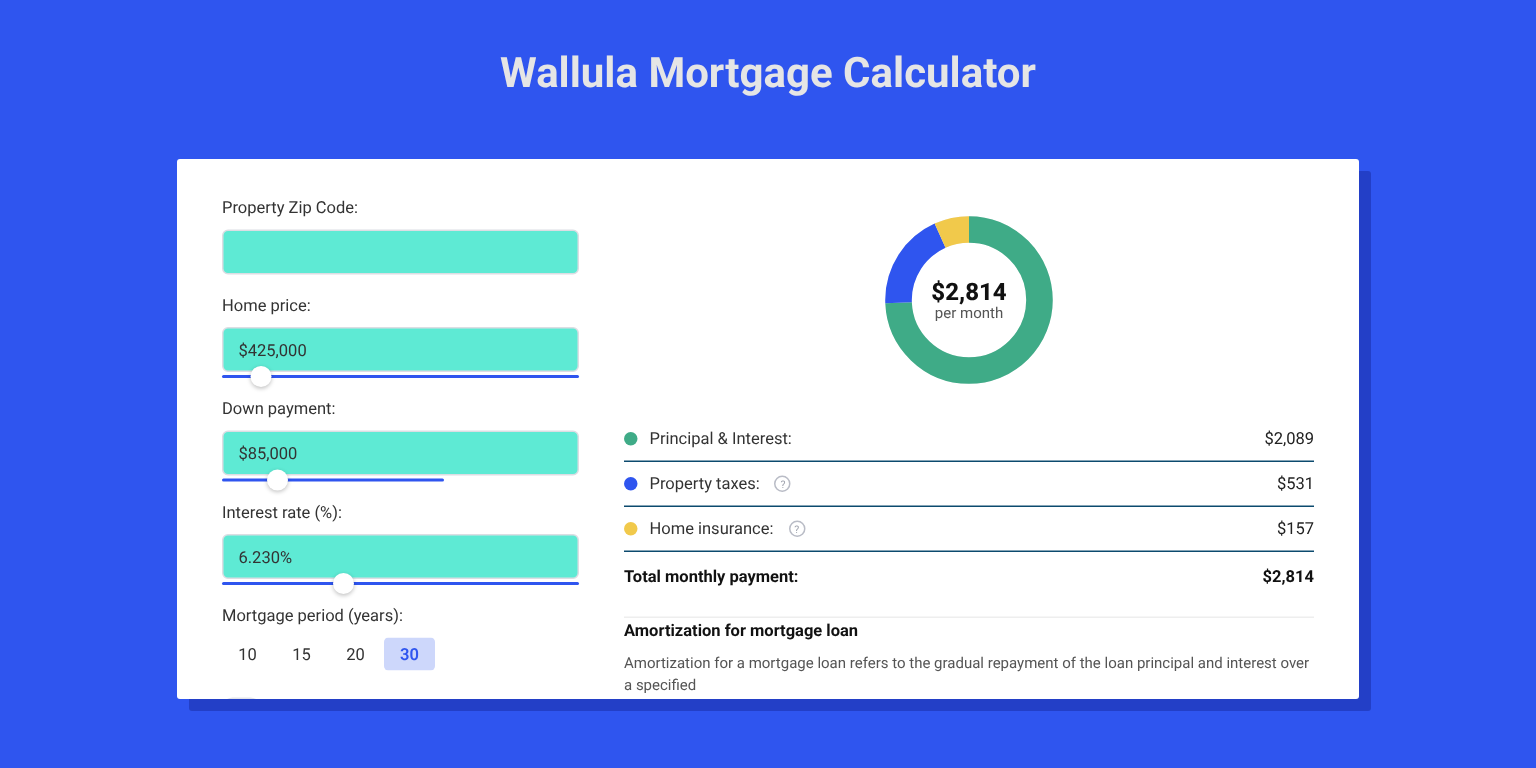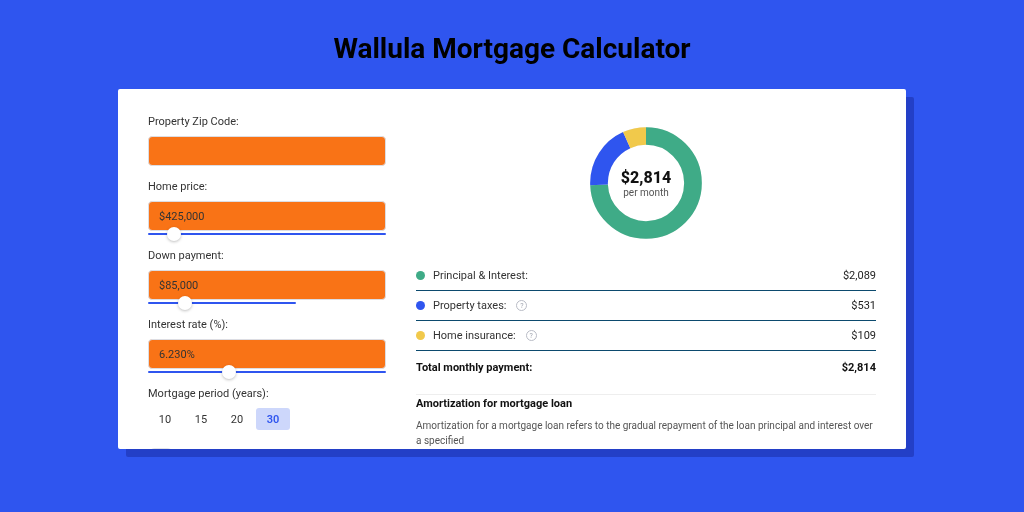--- a/index.html
+++ b/index.html
@@ -1,28 +1,28 @@
 <!DOCTYPE html>
 <html><head>
 <meta charset="utf-8">
 <style>
   * { margin: 0; padding: 0; box-sizing: border-box; font-family: -apple-system, BlinkMacSystemFont, "Segoe UI", Roboto, Arial, sans-serif; }
   body { width: 1024px; height: 512px; background: #2f55ef; overflow: hidden; }
-  .page-title { color: #000000; text-align: center; font-size: 28px; font-weight: 700; padding: 32px 0 24px; }
+  .page-title { color: #e5e5e5; text-align: center; font-size: 28px; font-weight: 700; padding: 32px 0 24px; }
   .card {
-    background: #fff; margin: 0 auto; width: 788px; border-radius: 2px;
+    background: #fff; margin: 17px auto; width: 788px; border-radius: 2px;
     box-shadow: 8px 8px 0 rgba(0,0,80,0.25);
     padding: 26px 30px; display: flex; gap: 30px; height: 360px; overflow: hidden;
   }
   .left { width: 238px; flex-shrink: 0; }
   .right { flex: 1; }
   .field-label { font-size: 11px; color: #333; margin-bottom: 8px; }
   .field-input {
     width: 100%; border: 1px solid #dcdde3; border-radius: 4px; height: 30px;
-    padding: 0 10px; font-size: 11px; color: #333; background: #f97316;
+    padding: 0 10px; font-size: 11px; color: #333; background: #5eead4;
   }
   .group { margin-bottom: 14px; }
   .slider-track {
     position: relative; height: 2px; background: #2f55ef; margin-top: 2px; border-radius: 1px;
   }
   .slider-thumb {
     position: absolute; top: -6px; width: 14px; height: 14px; background: #fff;
     border-radius: 50%; box-shadow: 0 1px 3px rgba(0,0,0,0.25);
   }
   .dp-row { display: flex; gap: 24px; }
@@ -160,21 +160,21 @@
             <span class="info-icon">?</span>
           </div>
           <span class="legend-value">$531</span>
         </div>
         <div class="legend-row">
           <div class="legend-left">
             <span class="dot" style="background: rgb(241, 201, 75);"></span>
             <span>Home insurance:</span>
             <span class="info-icon">?</span>
           </div>
-          <span class="legend-value">$109</span>
+          <span class="legend-value">$157</span>
         </div>
       </div>
 
     <div class="total-row">
       <span>Total monthly payment:</span>
       <span>$2,814</span>
     </div>
 
     <div class="amort-title">Amortization for mortgage loan</div>
     <div class="amort-text">Amortization for a mortgage loan refers to the gradual repayment of the loan principal and interest over a specified</div>

